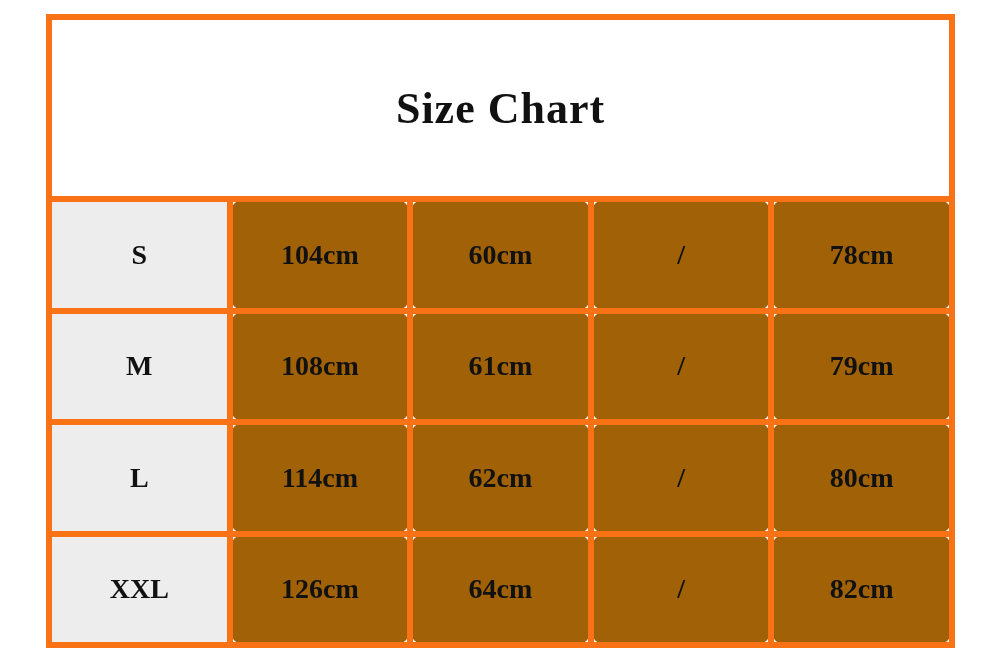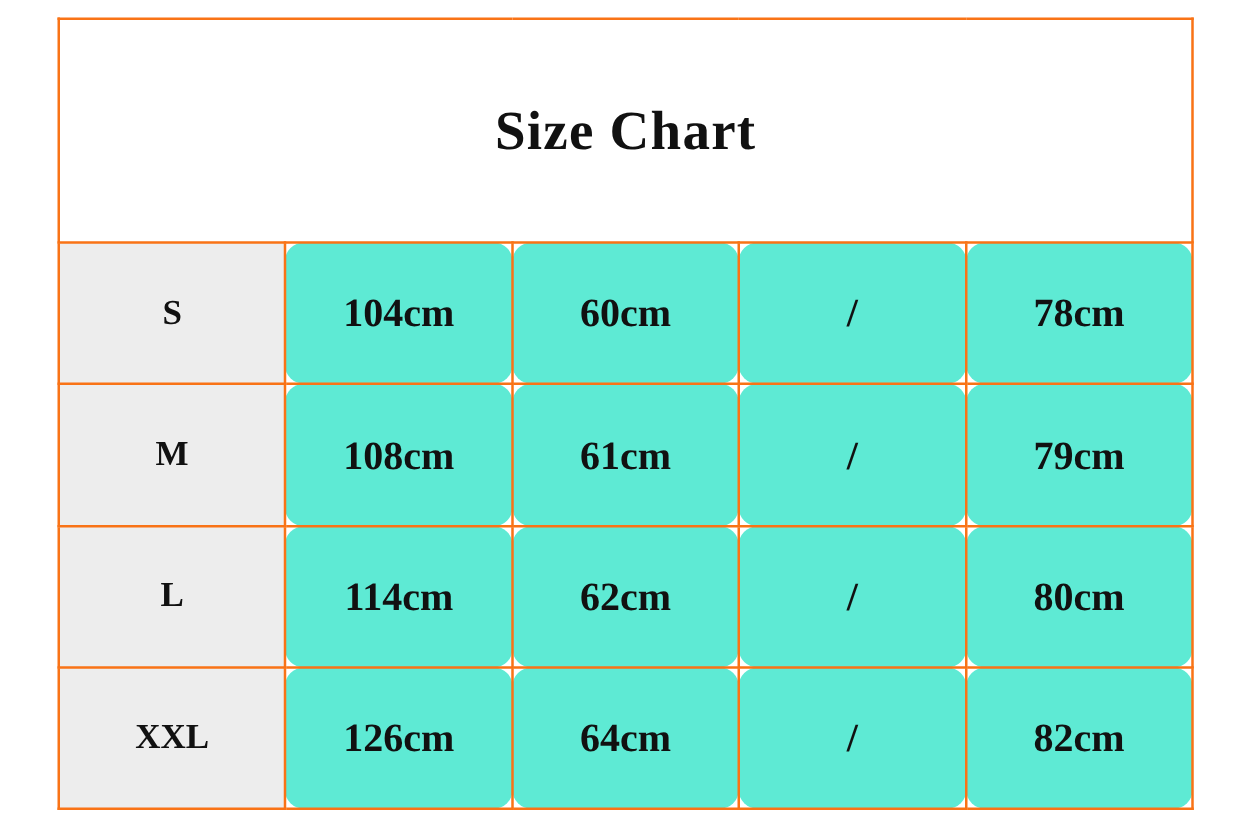--- a/index.html
+++ b/index.html
@@ -21,21 +21,21 @@
     position: absolute;
     left: 46px;
     top: 14px;
     width: 909px;
     height: 634px;
     border-collapse: collapse;
     table-layout: fixed;
     color: #111111;
   }
   table.size-chart td, table.size-chart th {
-    border: 2px solid #f97316;
+    border: 6px solid #f97316;
     text-align: center;
     vertical-align: middle;
     font-weight: bold;
     padding: 13px;
   }
   tr.title-row th {
     height: 94px;
     background: #ffffff;
     font-size: 44px;
     letter-spacing: 1px;
@@ -44,22 +44,22 @@
     height: 77px;
     background: #ededed;
     font-size: 28px;
   }
   tr.data-row { height: 77px; }
   tr.data-row th.rowhead {
     background: #ededed;
     font-size: 28px;
   }
   tr.data-row td {
-    background: #5eead4;
-    font-size: 32px;
+    background: #a16207;
+    font-size: 28px;
     border-radius: 15px;
   }
 </style>
 </head>
 <body>
 
 <div class="stage">
   <table class="size-chart">
     <tbody>
       <tr class="title-row">

